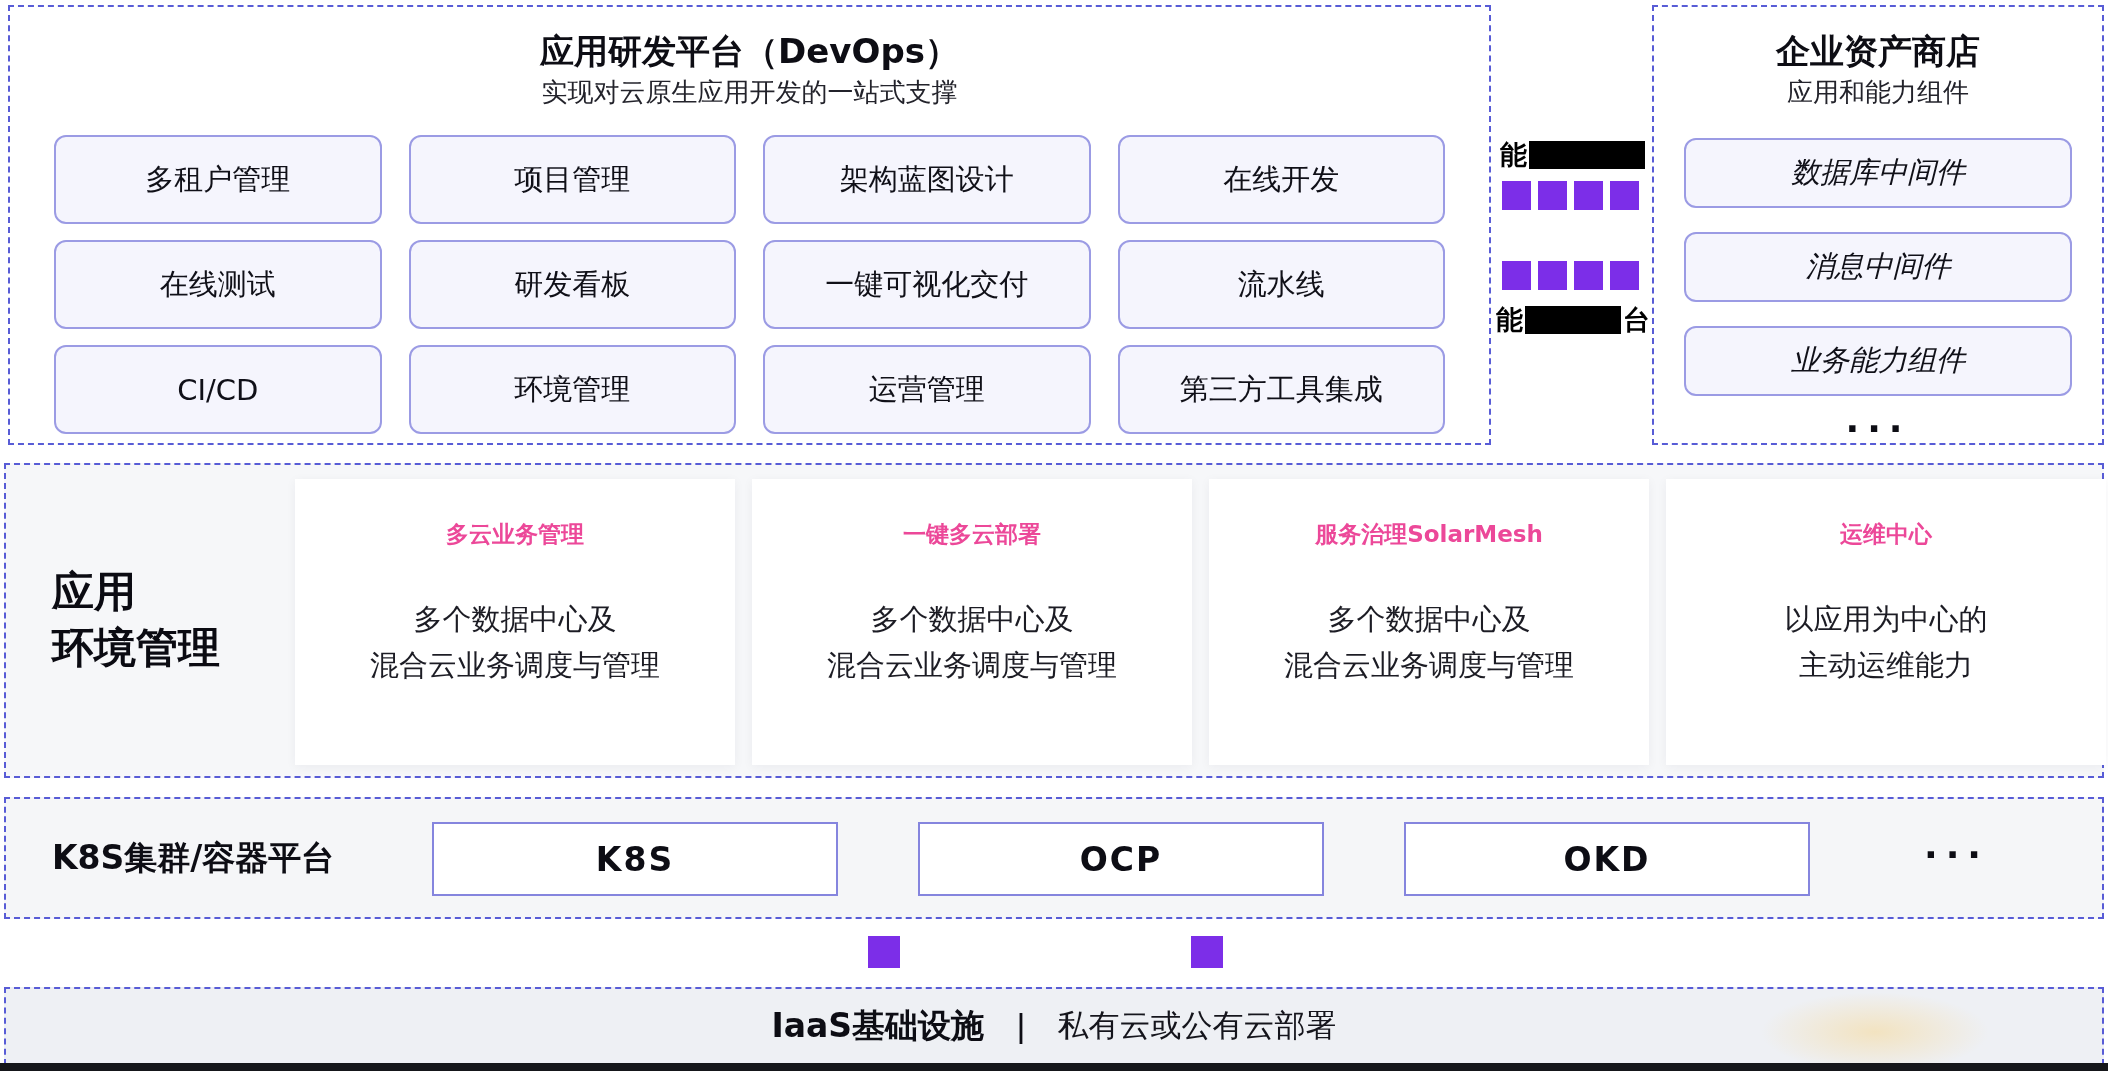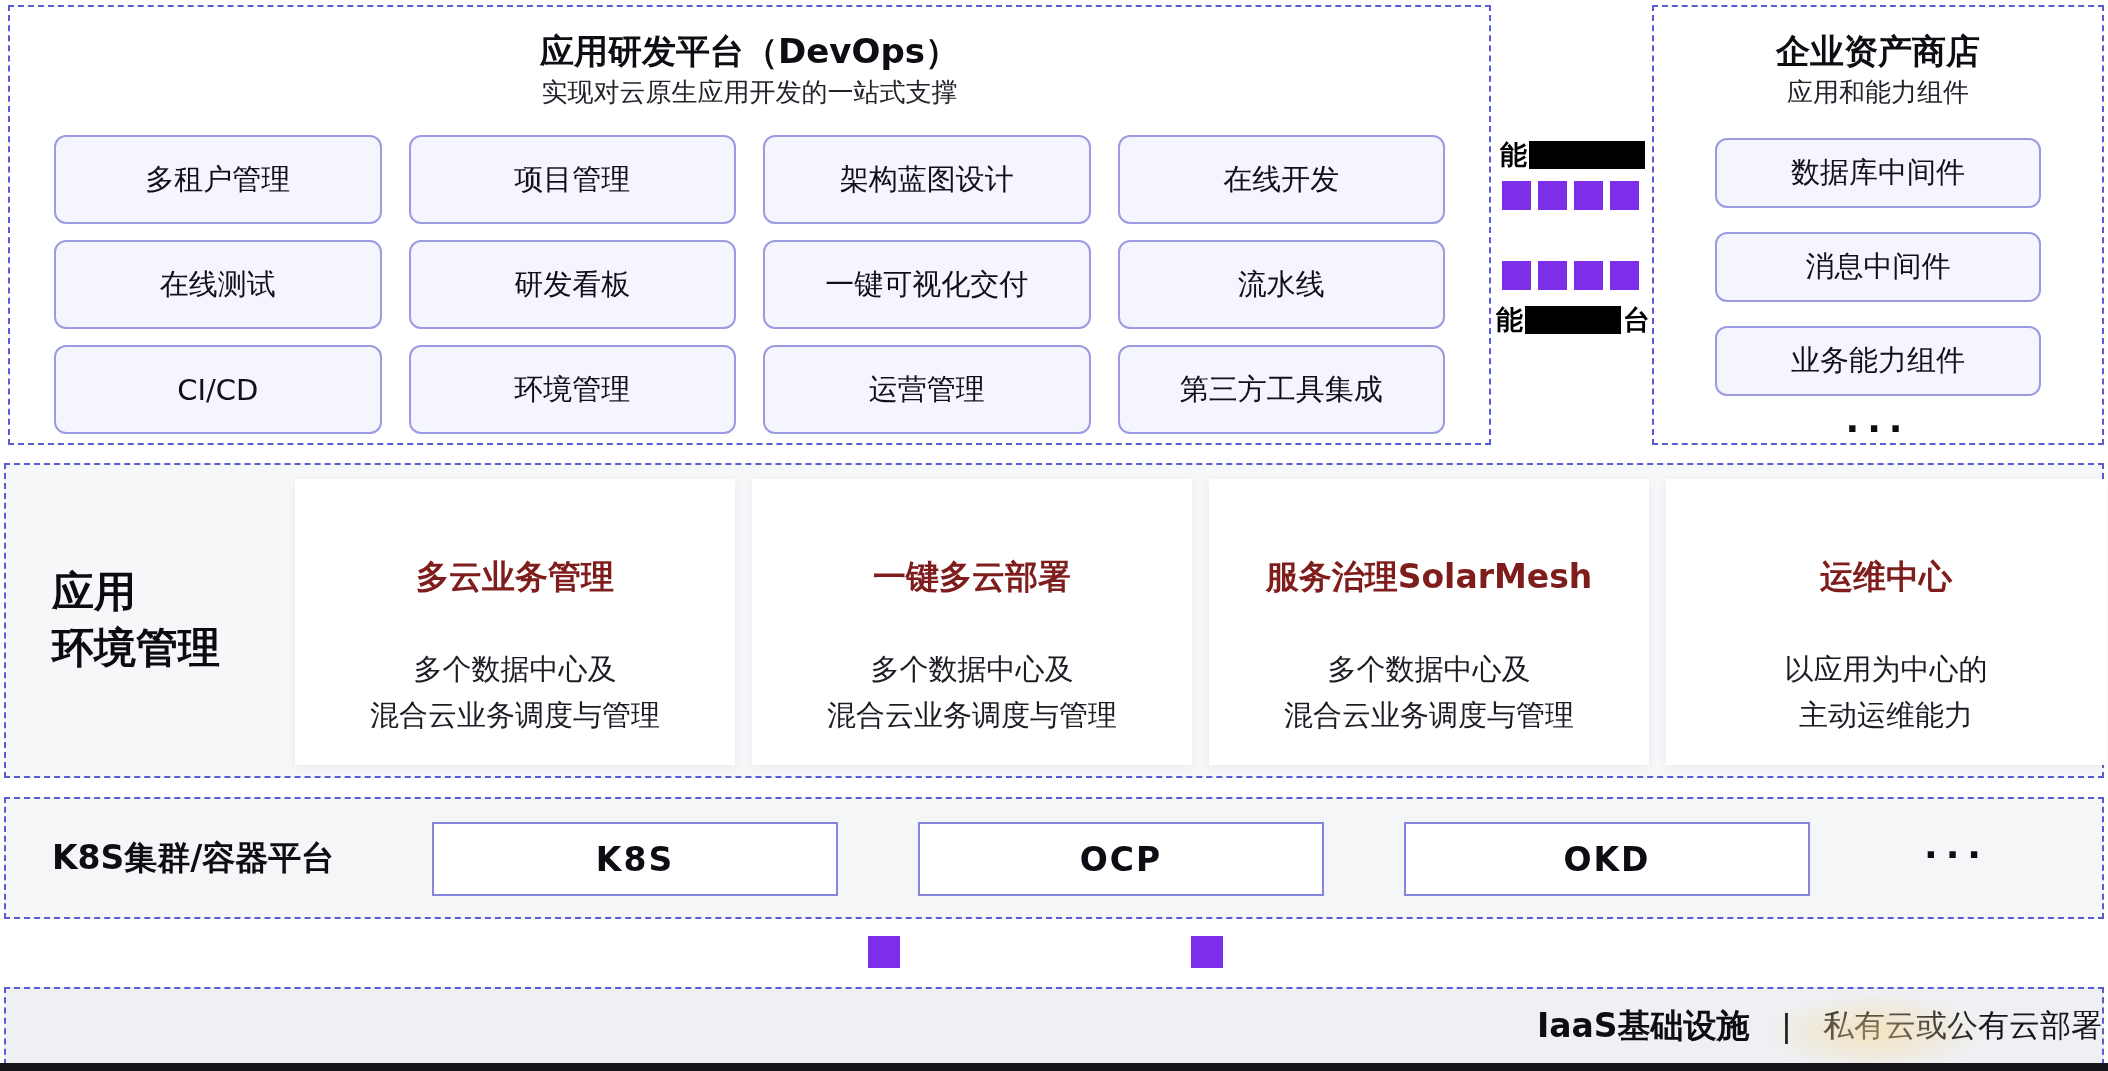--- a/index.html
+++ b/index.html
@@ -25,49 +25,49 @@
   .redact-top { width:116px; }
   .redact-bottom { width:96px; }
   .squares { position:absolute; left:8px; display:flex; gap:7px; }
   .squares-top { top:176px; }
   .squares-bottom { top:256px; }
   .sq { width:29px; height:29px; background:#7c2ee8; }
 
   
   .asset { left:1652px; top:5px; width:452px; height:440px; text-align:center; }
   .asset-items { margin-top:28px; display:flex; flex-direction:column; align-items:center; gap:24px; }
-  .asset .pill { width:326px; height:70px; }
+  .asset .pill { width:388px; height:70px;font-style:italic; }
   .dots { font-size:36px; font-weight:bold; letter-spacing:8px; margin-top:12px; color:#0d0d14; }
 
   
   .appmgmt { left:4px; top:463px; width:2100px; height:315px; background:#f6f7f9; }
   .appmgmt-label { position:absolute; left:46px; top:50%; transform:translateY(-50%);
                    font-size:42px; font-weight:bold; line-height:1.35; color:#0b0b12; }
   .cards { position:absolute; left:289px; top:14px; display:flex; gap:17px; }
   .card { width:440px; height:286px; background:#ffffff; text-align:center; box-shadow:0 2px 10px rgba(20,20,60,0.05); }
-  .card-title { font-size:33px; font-weight:bold; color:#7f1d1d; margin-top:76px; }
+  .card-title { font-size:23px; font-weight:bold; color:#ec4899; margin-top:40px; }
   .card-desc { font-size:29px; color:#1c1c24; margin-top:46px; line-height:1.6; }
 
   
   .k8s { left:4px; top:797px; width:2100px; height:122px; background:#f5f6f8; }
   .k8s-label { position:absolute; left:46px; top:50%; transform:translateY(-50%); font-size:33px; font-weight:bold; }
   .k8s-item { position:absolute; top:23px; width:406px; height:74px; background:#ffffff; border:2px solid #8585de;
               display:flex; align-items:center; justify-content:center; font-size:33px; font-weight:bold;
               letter-spacing:2px; box-sizing:border-box; }
   .k8s-item-1 { left:426px; } .k8s-item-2 { left:912px; } .k8s-item-3 { left:1398px; }
   .k8s-dots { position:absolute; left:1918px; top:50%; transform:translateY(-58%);
               font-size:36px; font-weight:bold; letter-spacing:8px; }
 
   
   .csq { position:absolute; width:32px; height:32px; background:#7c2ee8; top:936px; }
   .csq-1 { left:868px; } .csq-2 { left:1191px; }
 
   
   .iaas { left:4px; top:987px; width:2100px; height:78px; background:#eef0f4;
-          display:flex; align-items:center; justify-content:flex-end; gap:22px; }
+          display:flex; align-items:center; justify-content:center; gap:22px; }
   .iaas-title { font-size:33px; font-weight:bold; }
   .iaas-divider { font-size:30px; font-weight:bold; }
   .iaas-sub { font-size:31px; color:#15151c; }
   .watermark { position:absolute; left:1760px; top:992px; width:230px; height:80px; pointer-events:none;
                background:radial-gradient(ellipse at center, rgba(246,216,150,0.55), rgba(246,216,150,0) 70%); }
 
   .bottom-bar { position:absolute; left:0; top:1063px; width:2108px; height:8px; background:#15161a; }
 </style>
 </head>
 <body>

